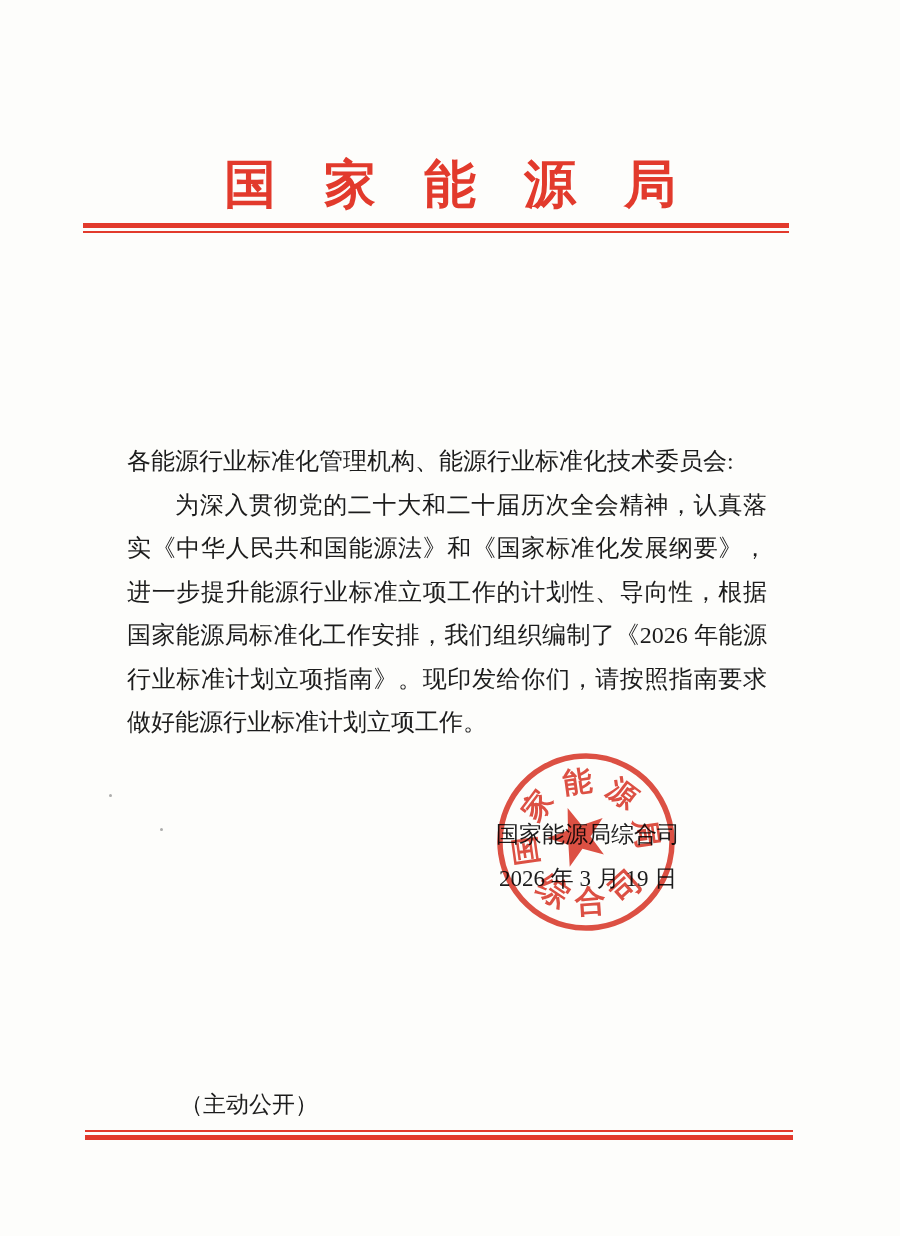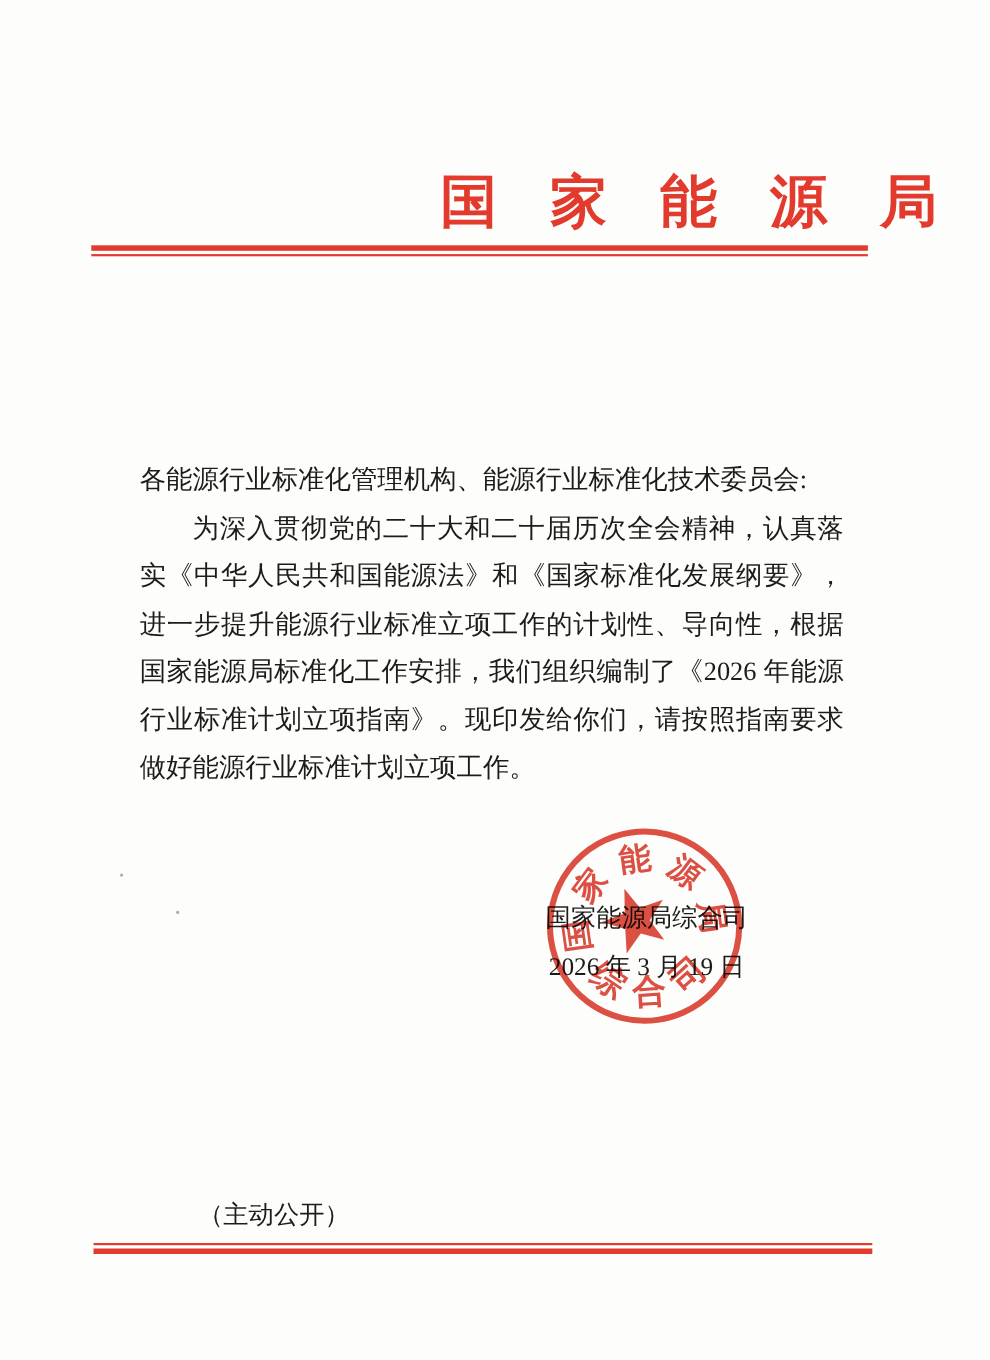--- a/index.html
+++ b/index.html
@@ -15,21 +15,21 @@
     position:relative;
     font-family:"Liberation Serif","DejaVu Serif",serif;
     color:var(--ink);
     overflow:hidden;
   }
   .abs{position:absolute;}
 
   
   .agency{
     top:156px;left:0;width:900px;
-    text-align:right;
+    text-align:center;
     color:var(--red);
     font-weight:bold;
     font-size:52px;
     line-height:1.1;
     letter-spacing:48px;
     padding-left:48px;
     box-sizing:border-box;
     white-space:nowrap;
   }
   .rule-top{
@@ -43,21 +43,21 @@
     top:288px;left:0;width:880px;
     text-align:center;
     font-weight:bold;
     font-size:31px;
     line-height:47px;
     color:#111;
   }
 
   
   .body-block{
-    top:416px;left:127px;width:640px;
+    top:440px;left:127px;width:640px;
     font-size:24px;
     line-height:43.5px;
     text-align:justify;
     text-justify:inter-ideograph;
   }
   .body-block p{margin:0;}
   .body-block .para{text-indent:2em;}
 
   
   .sig-org{

